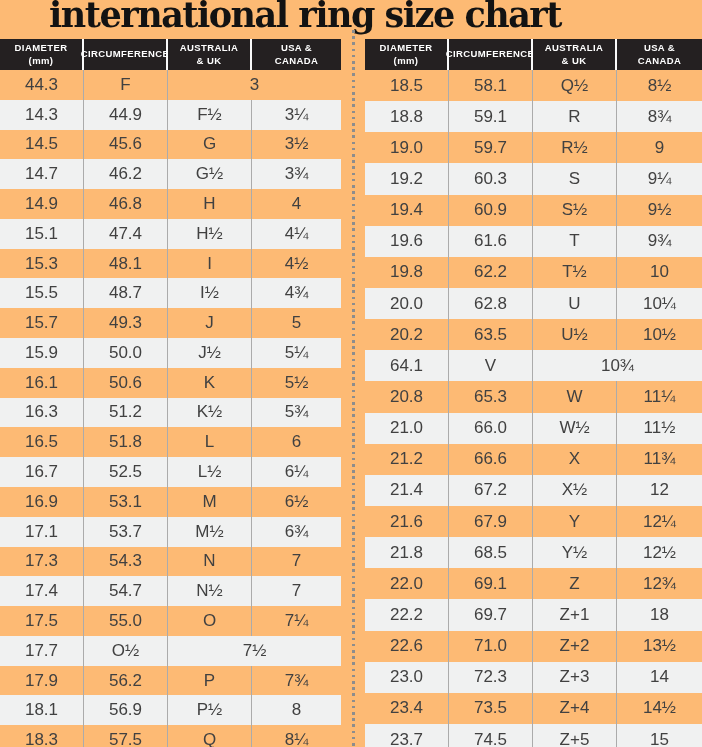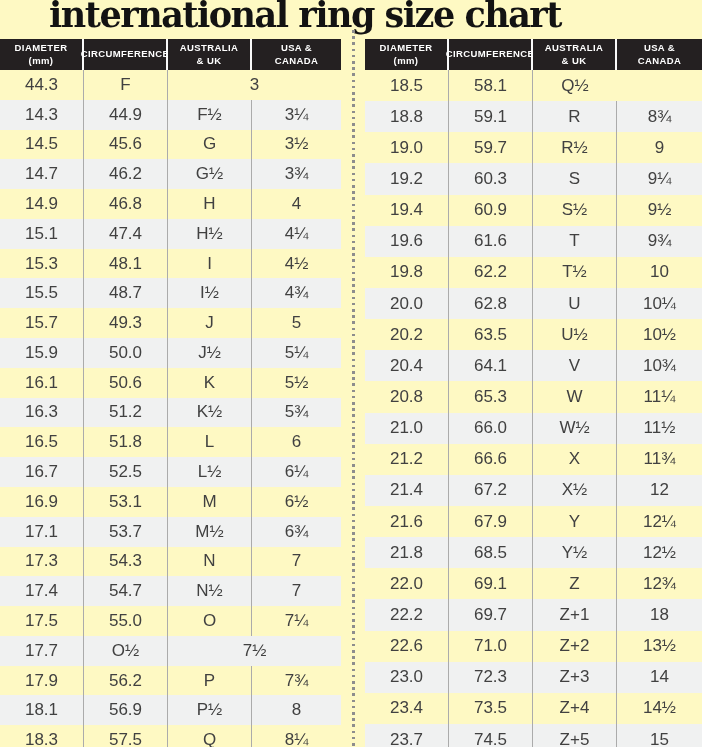--- a/index.html
+++ b/index.html
@@ -1,17 +1,17 @@
 <!DOCTYPE html>
 <html><head>
 <meta charset="utf-8">
 <style>
   html,body { margin:0; padding:0; background:#fff; }
   .page {
-    position:relative; width:702px; height:747px; background:#fef9c3;
+    position:relative; width:702px; height:747px; background:#fdba74;
     overflow:hidden; font-family:"Liberation Sans", sans-serif;
   }
   .title {
     position:absolute; top:-6px; left:0; width:100%;
     text-align:center; transform:translateX(-46px);
     font-family:"DejaVu Serif", serif; font-weight:700;
     font-size:35px; letter-spacing:-1.5px; color:#131313; white-space:nowrap;
   }
   .tables { position:absolute; top:31px; left:0; right:0; bottom:0; display:flex; }
   .table { display:flex; flex-direction:column; height:100%;margin-top:8px; }
@@ -239,20 +239,21 @@
 &amp; UK</div>
           <div class="th c3">USA &amp;
 CANADA</div>
         </div>
       <div class="tbody">
 
           <div class="tr">
             <div class="td c0">18.5</div>
             <div class="td c1">58.1</div>
             <div class="td c2">Q½</div>
+            <div class="td c3">8½</div>
           </div>
 
           <div class="tr">
             <div class="td c0">18.8</div>
             <div class="td c1">59.1</div>
             <div class="td c2">R</div>
             <div class="td c3">8¾</div>
           </div>
 
           <div class="tr">
@@ -298,21 +299,20 @@
           </div>
 
           <div class="tr">
             <div class="td c0">20.2</div>
             <div class="td c1">63.5</div>
             <div class="td c2">U½</div>
             <div class="td c3">10½</div>
           </div>
 
           <div class="tr">
-            <div class="td c0">20.4</div>
             <div class="td c1">64.1</div>
             <div class="td c2">V</div>
             <div class="td c3">10¾</div>
           </div>
 
 
           <div class="tr">
             <div class="td c0">20.8</div>
             <div class="td c1">65.3</div>
             <div class="td c2">W</div>

